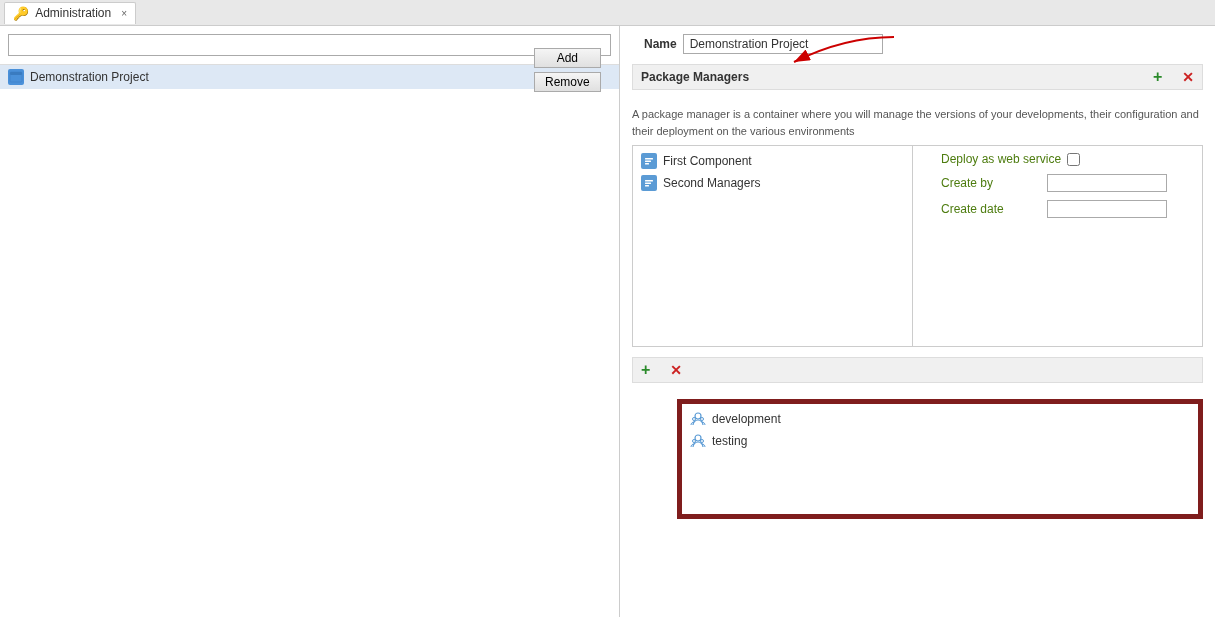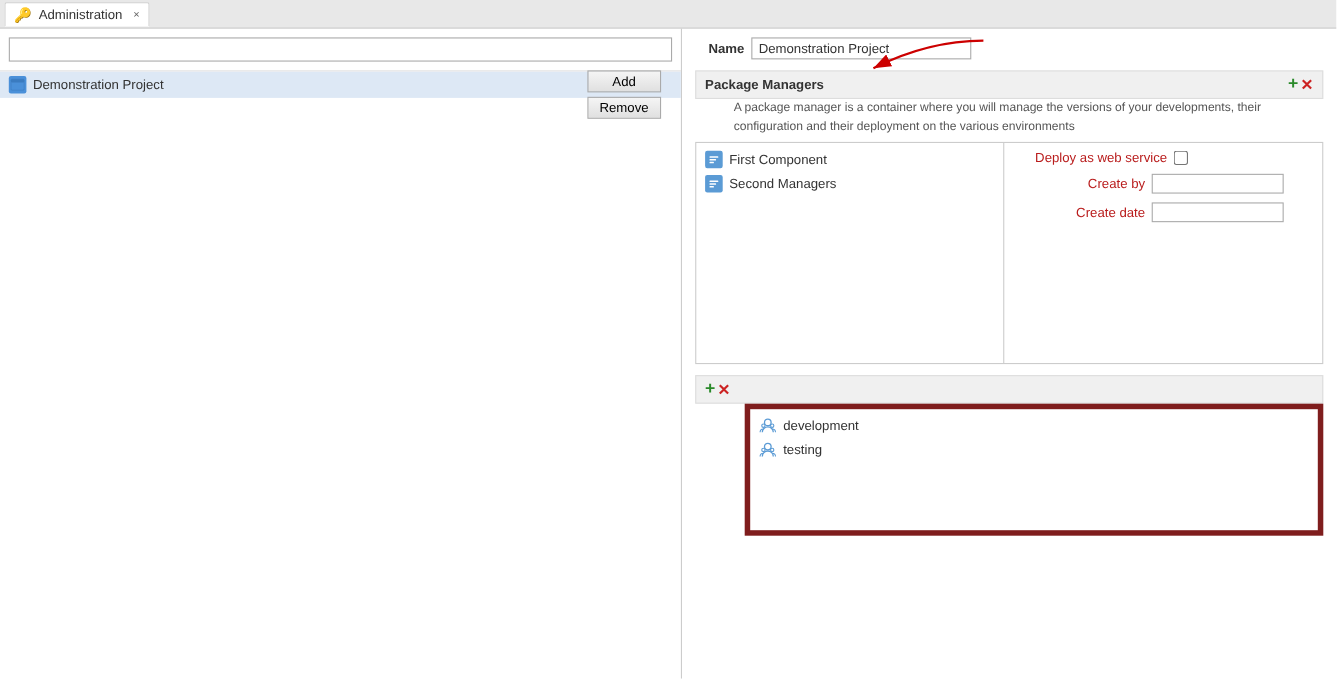--- a/index.html
+++ b/index.html
@@ -128,22 +128,22 @@
     
     .section {
       margin-bottom: 10px;
     }
     .section-header {
       display: flex;
       align-items: center;
       background: #f0f0f0;
       border: 1px solid #ddd;
       padding: 4px 8px;
-      margin-bottom: 0;
-      gap: 2px;
+      margin-bottom: 16px;
+      gap: 20px;
     }
     .section-title {
       font-weight: bold;
       font-size: 12px;
       flex: 1;
     }
     .section-add {
       color: #2a8a2a;
       font-size: 16px;
       cursor: pointer;
@@ -155,21 +155,20 @@
       font-size: 14px;
       cursor: pointer;
       font-weight: bold;
       line-height: 1;
     }
     .section-desc {
       font-size: 11px;
       color: #555;
       margin-bottom: 6px;
       line-height: 1.5;
-      margin-left: 35px;
     }
 
     
     .pm-body {
       display: flex;
       gap: 22px;
       border: 1px solid #ccc;
     }
     .pm-list {
       width: 280px;
@@ -207,23 +206,22 @@
     }
 
     
     .detail-row {
       display: flex;
       align-items: center;
       gap: 6px;
       font-size: 12px;
     }
     .detail-label {
-      color: #b91c1c;
+      color: #4d7c0f;
       min-width: 100px;
-      text-align: right;
     }
     .detail-input {
       border: 1px solid #aaa;
       height: 18px;
       width: 120px;
       font-size: 11px;
     }
     .deploy-checkbox {
       margin: 0;
     }
@@ -285,21 +283,21 @@
             <rect x="1" y="2" width="12" height="10" rx="1" fill="#4a90d9" stroke="#3a7bc0" stroke-width="0.5"></rect>
             <rect x="1" y="2" width="12" height="3" rx="1" fill="#3a7bc0"></rect>
           </svg>
         </span>
         <span>Demonstration Project</span>
       </div>
     </div>
   </div>
 
   <div style="position:relative; width:0; height:0;">
-    <div style="position:absolute; left:-90px; top:34px; display:flex; flex-direction:column; gap:4px; padding:4px;">
+    <div style="position:absolute; left:-90px; top:18px; display:flex; flex-direction:column; gap:4px; padding:4px;">
       <button class="btn">Add</button>
       <button class="btn">Remove</button>
     </div>
   </div>
 
   <div class="right-panel">
 
     <div class="name-row arrow-container">
       <span class="name-label">Name</span>
       <span class="name-value">Demonstration Project</span>

